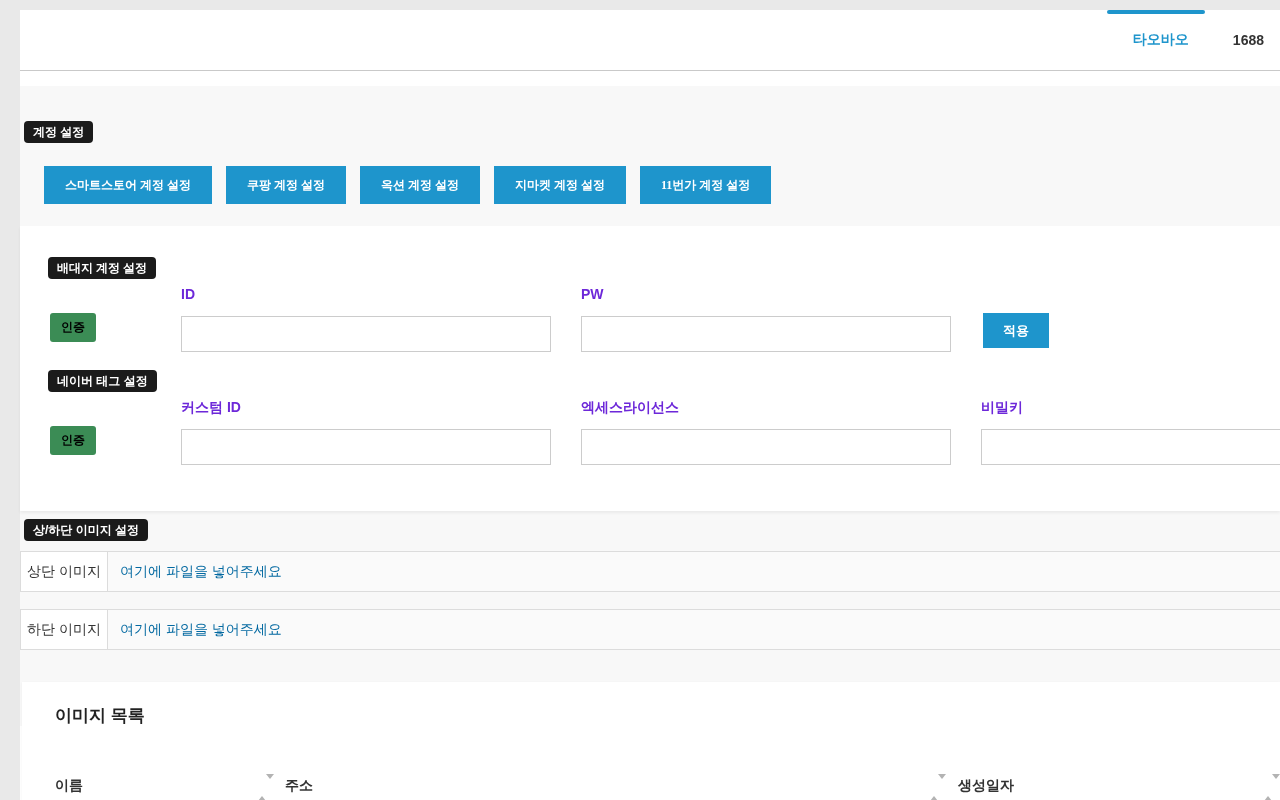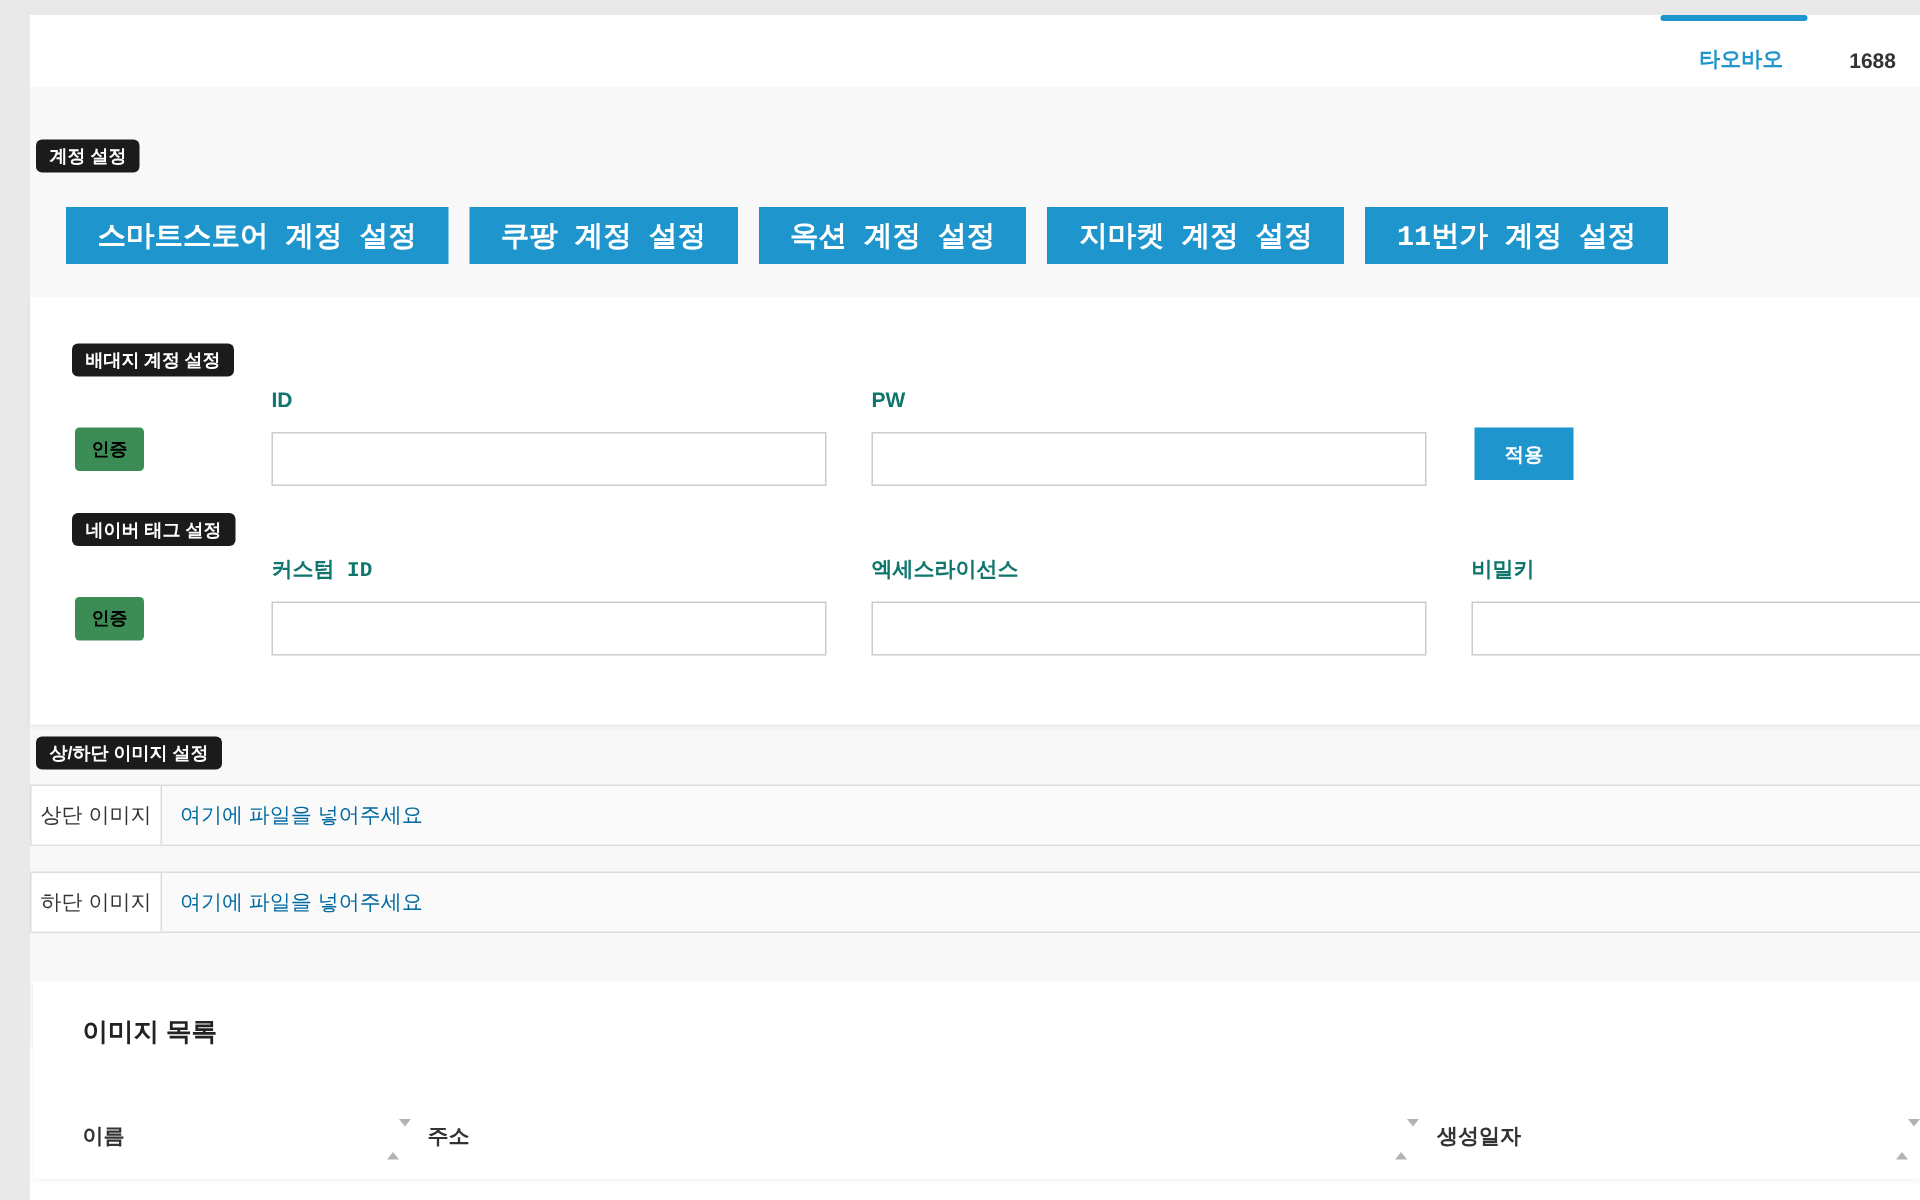--- a/index.html
+++ b/index.html
@@ -12,41 +12,41 @@
   .app { position:absolute; left:20px; top:10px; width:1260px; height:790px; background:#fff; }
 
   
   .tabbar { position:relative; height:61px; background:#fff; border-bottom:1px solid #c9c9c9; display:flex; align-items:stretch;justify-content:flex-end; }
   .tab { position:relative; display:flex; align-items:center; padding:0 16px; font-size:14px; font-weight:700; cursor:pointer; }
   .tab.active { color:#1e95cc; }
   .tab.inactive { color:#333; margin-left:12px; }
   .tab-indicator { position:absolute; left:-10px; right:0; top:0; height:4px; background:#1e95cc; border-radius:2px; }
 
   
-  .content { position:absolute; left:0; top:48px; width:1260px; height:640px; background:#f8f8f8; }
+  .content { position:absolute; left:0; top:76px; width:1260px; height:640px; background:#f8f8f8; }
 
   .badge { display:inline-block; background:#1b1b1b; color:#fff; font-size:12px; font-weight:700; padding:4px 9px; border-radius:4px; line-height:14px; }
   .badge-account { position:absolute; left:4px; top:35px; }
   .badge-topbottom { position:absolute; left:4px; top:433px; }
 
   .mkt-buttons { position:absolute; left:24px; top:80px; display:flex; }
-  .btn-blue { background:#1e95cc; color:#fff; border:none; font-family:Liberation Mono, monospace; font-size:19px; font-weight:700; height:38px; padding:0 21px; margin-right:14px; cursor:pointer; }
+  .btn-blue { background:#1e95cc; color:#fff; border:none; font-family:Liberation Serif, serif; font-size:12px; font-weight:700; height:38px; padding:0 21px; margin-right:14px; cursor:pointer; }
 
   
   .panel { position:absolute; left:0; top:140px; width:1260px; height:285px; background:#fff; box-shadow:0 2px 3px rgba(0,0,0,0.06); }
   .badge-baedaeji { position:absolute; left:28px; top:31px;font-family:Liberation Serif, serif; }
   .badge-naver { position:absolute; left:28px; top:144px; }
   .btn-green { position:absolute; background:#3b8c55; color:#000000; border:none; font-family:inherit; font-size:12px; font-weight:700; height:29px; padding:0 11px; border-radius:3px; cursor:pointer; }
   .auth1 { left:30px; top:87px; }
   .auth2 { left:30px; top:200px; }
-  .field-label { position:absolute; font-size:14px; font-weight:700; color:#0f766e; }
+  .field-label { position:absolute; font-size:14px; font-weight:700; color:#6d28d9; }
   .field-input { position:absolute; width:370px; height:36px; border:1px solid #ccc; background:#fff; font-family:inherit; font-size:14px; padding:0 10px; color:#333; }
   .c1 { left:161px; } .c2 { left:561px; } .c3 { left:961px; }
   .lr1 { top:60px; } .ir1 { top:90px; }
-  .lr2 { top:173px;font-family:Liberation Mono, monospace; } .ir2 { top:203px; }
+  .lr2 { top:173px; } .ir2 { top:203px; }
   .btn-apply { position:absolute; left:963px; top:87px; background:#1e95cc; color:#fff; border:none; font-family:inherit; font-size:13px; font-weight:700; height:35px; padding:0 20px; cursor:pointer; }
 
   
   .file-row { position:absolute; left:0; width:1260px; height:41px; background:#fafafa; border-top:1px solid #dcdcdc; border-bottom:1px solid #dcdcdc; display:flex; align-items:stretch; }
   .file-row-1 { top:465px; }
   .file-row-2 { top:523px; }
   .file-label { width:88px; background:#fff; border-right:1px solid #dcdcdc; border-left:1px solid #dcdcdc; display:flex; align-items:center; justify-content:center; font-size:14px; color:#333; }
   .file-drop { flex:1; display:flex; align-items:center; padding-left:12px; font-size:14px; color:#0369a1; cursor:pointer; }
 
   

